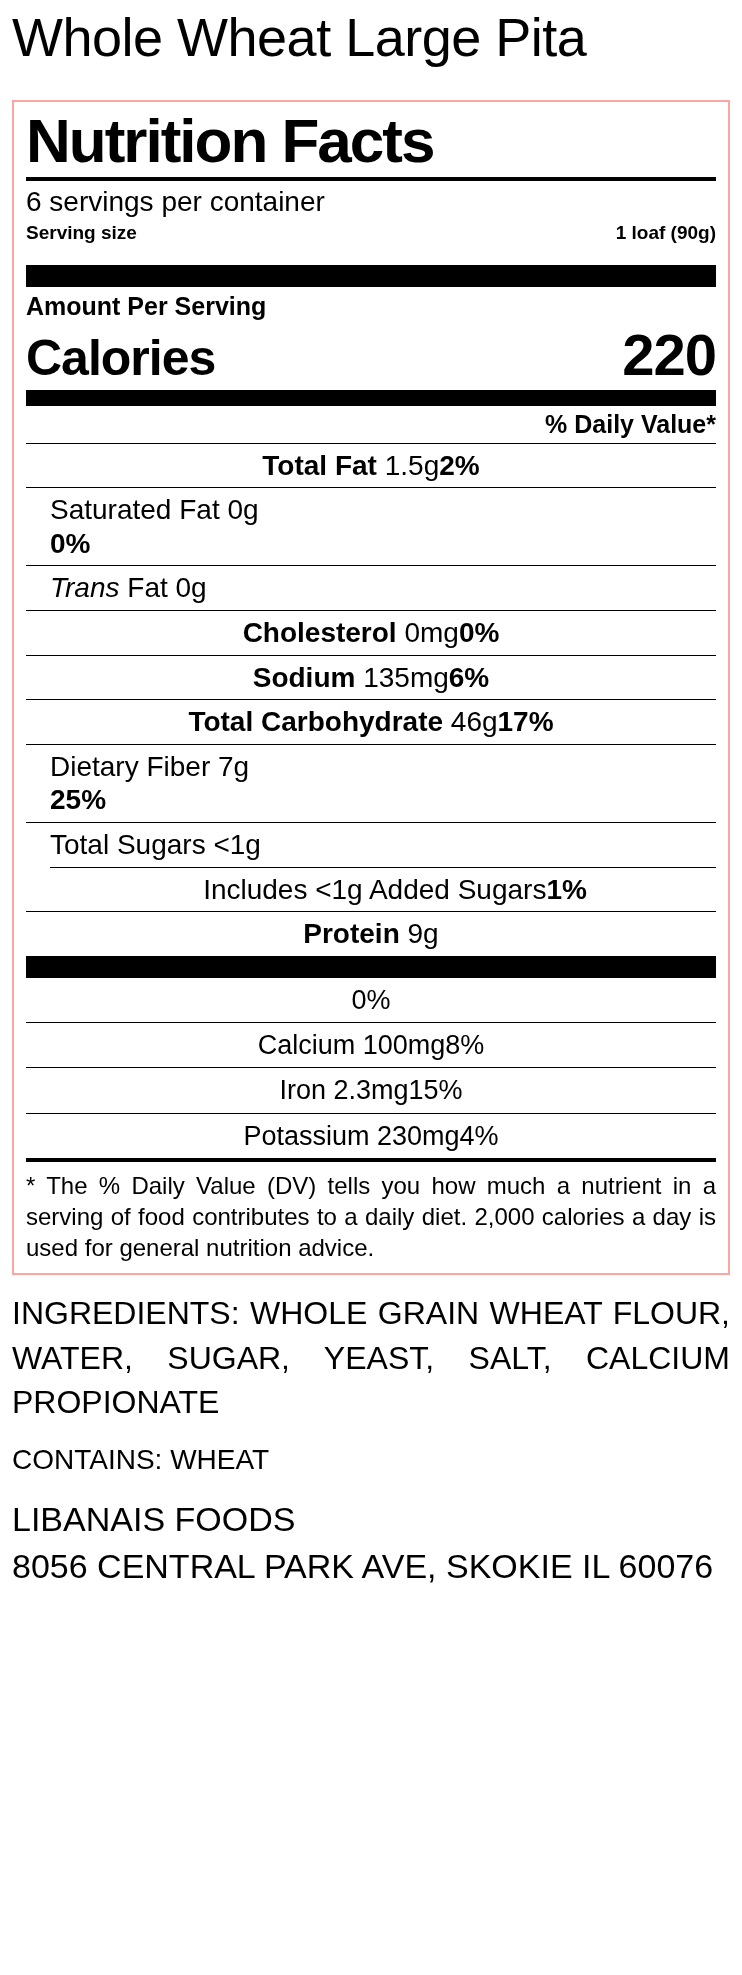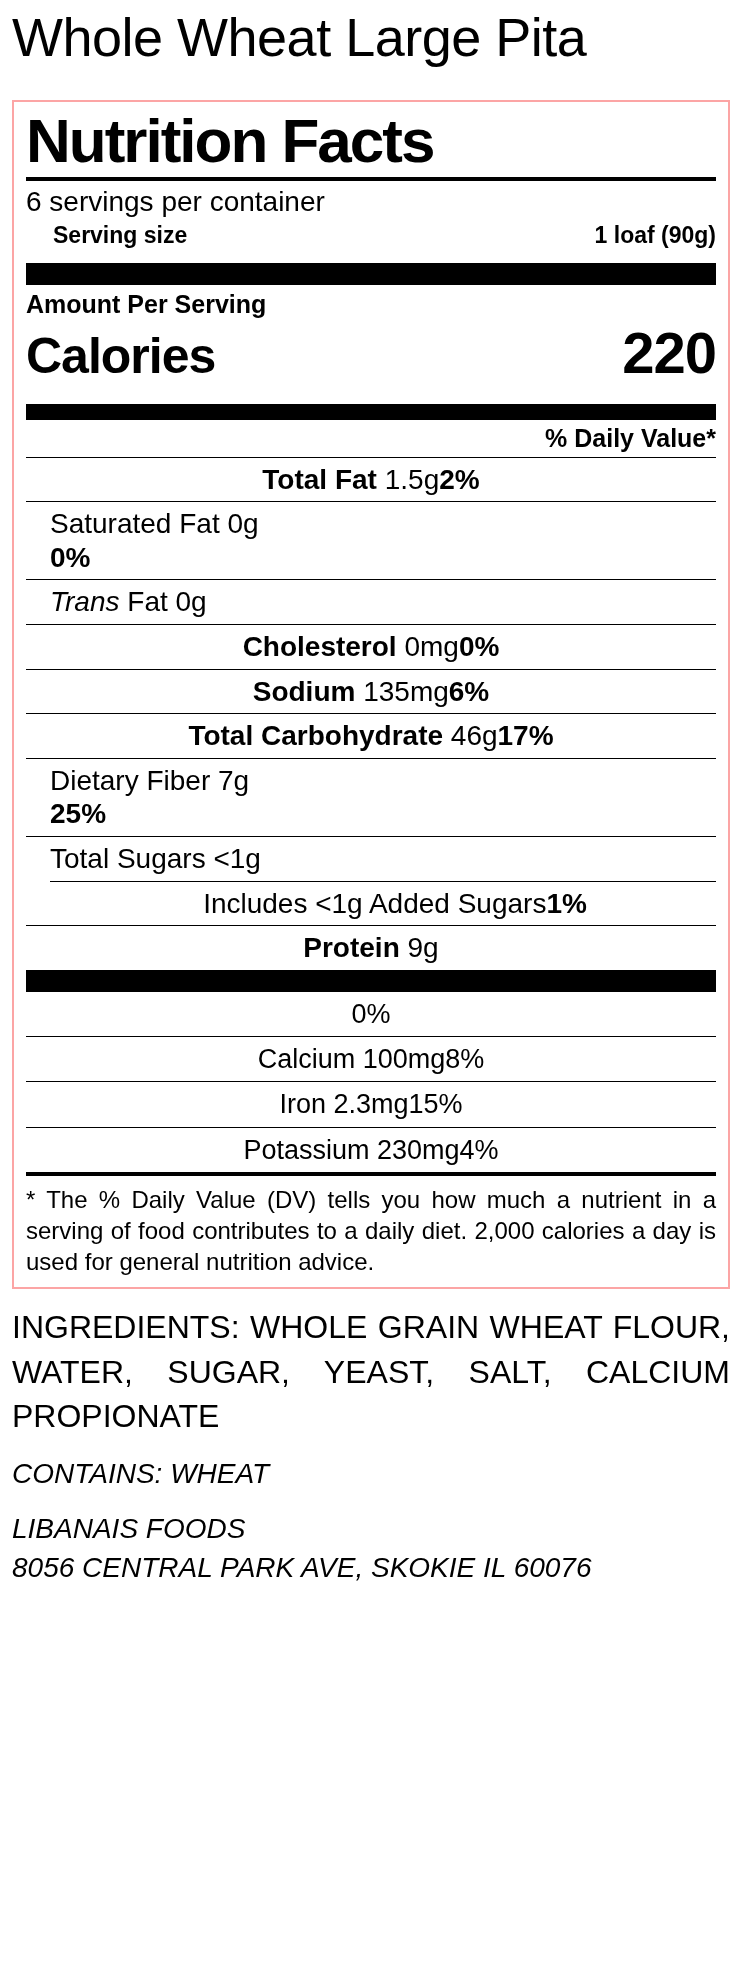--- a/index.html
+++ b/index.html
@@ -51,36 +51,35 @@
 
   .servings {
     font-size: 28px;
     line-height: 1.35;
     padding: 2px 0 1px 0;
   }
   .serving-size-row {
     display: flex;
     justify-content: space-between;
     align-items: baseline;
-    font-size: 23px;
-    font-weight: 700;
-    padding: 0 0 14px 0;
-    margin-left: 27px;
+    font-size: 19px;
+    font-weight: 700;
+    padding: 0 0 21px 0;
   }
 
   .amount-per {
     font-size: 25px;
     font-weight: 700;
     padding: 5px 0 0 0;
   }
   .calories-row {
     display: flex;
     justify-content: space-between;
     align-items: baseline;
-    padding-bottom: 18px;
+    padding-bottom: 2px;
   }
   .calories-label {
     font-size: 50px;
     font-weight: 700;
     letter-spacing: -1px;
   }
   .calories-value {
     font-size: 58px;
     font-weight: 700;
     letter-spacing: -1px;
@@ -124,27 +123,25 @@
     font-size: 32px;
     line-height: 1.38;
     text-align: justify;
     text-align-last: justify;
     margin: 0 0 18px 0;
   }
   .contains {
     font-size: 28px;
     line-height: 1.3;
     margin: 0 0 18px 0;
-    font-style: italic;
   }
   .company {
-    font-size: 28px;
+    font-size: 34px;
     line-height: 1.38;
     margin: 0;
-    font-style: italic;
   }
 </style>
 </head>
 <body>
 
 <div class="page">
 
   <h1 class="product-title">Whole Wheat Large Pita</h1>
 
   <div class="nf-panel">

